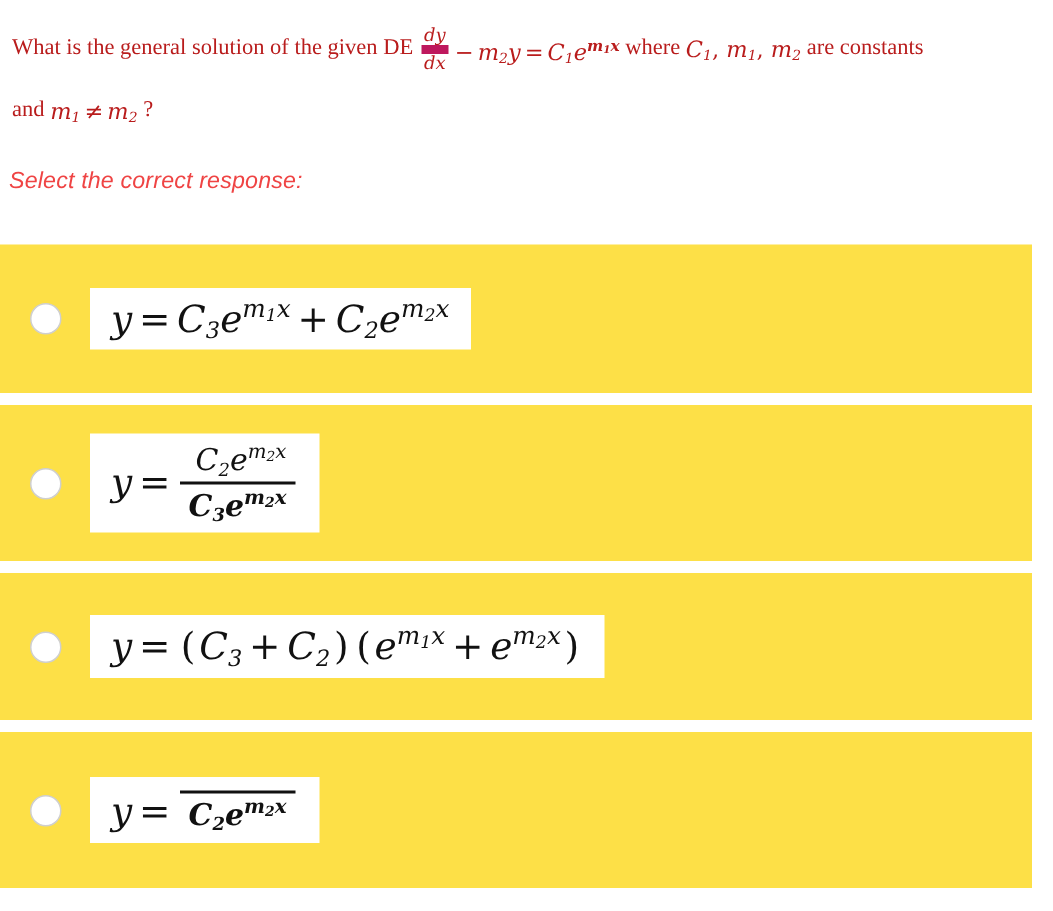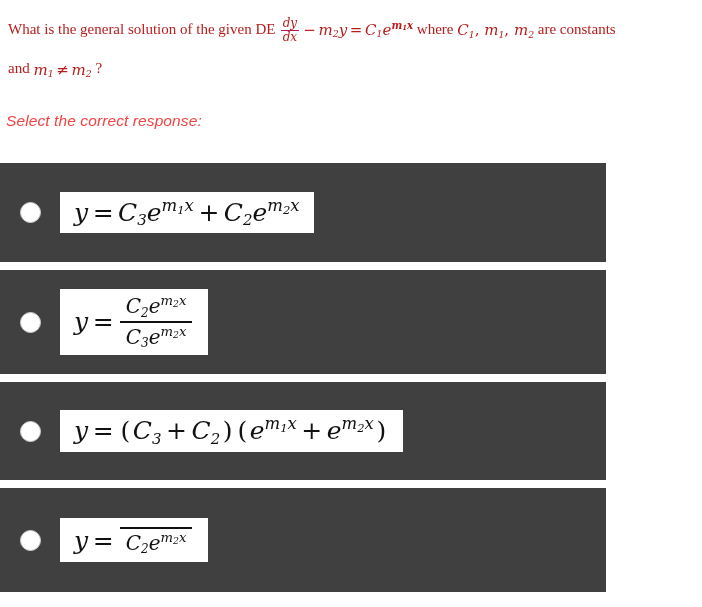--- a/index.html
+++ b/index.html
@@ -66,21 +66,21 @@
   .frac-inline {
     display: inline-block;
     vertical-align: -0.48em;
     text-align: center;
     font-size: 0.80em;
     line-height: 1.05;
     margin: 7px 0.12em;
     font-style: italic;
   }
   .frac-inline .num { display: block; padding: 0 2px; }
-  .frac-inline .den { display: block; padding: 0 2px; border-top: 1px solid #be185d; }
+  .frac-inline .den { display: block; padding: 0 2px; border-top: 6px solid #be185d; }
 
   
   #select-prompt {
     position: absolute;
     left: 6px;
     top: 112px;
     font-family: "Liberation Sans", sans-serif;
     font-style: italic;
     font-size: 15.5px;
     color: #ef4444;
@@ -89,22 +89,22 @@
 
   
   #options {
     position: absolute;
     left: 0;
     top: 163px;
     width: 702px;
   }
   .option-row {
     position: relative;
-    width: 606px;
-    background: #404040;
+    width: 688px;
+    background: #fde047;
     display: flex;
     align-items: center;
     box-sizing: border-box;
   }
   .option-row.r1 { height: 99px; }
   .option-row.r2 { height: 104px; }
   .option-row.r3 { height: 98px; }
   .option-row.r4 { height: 104px; }
   .row-gap { height: 8px; background: #ffffff; width: 702px; }
 
@@ -167,20 +167,21 @@
     font-size: 0.80em;
   }
   .frac-big .num {
     display: block;
     padding: 0 6px 2px 6px;
   }
   .frac-big .den {
     display: block;
     padding: 3px 6px 0 6px;
     border-top: 2px solid #111111;
+    font-weight: bold;
   }
   .eqlead { display: inline-block; vertical-align: middle; }
 </style>
 </head>
 <body>
 
 <div id="question-stem">
   <span class="plain">What is the general solution of the given DE</span>
   <span class="mj">
     <span class="frac-inline">

